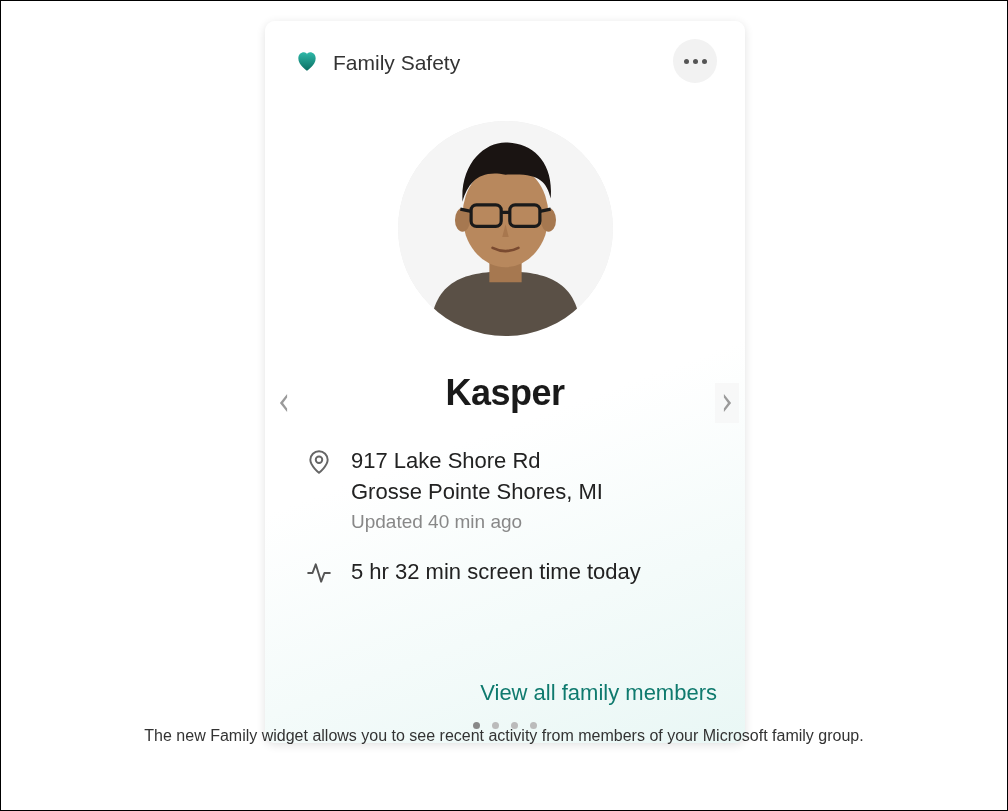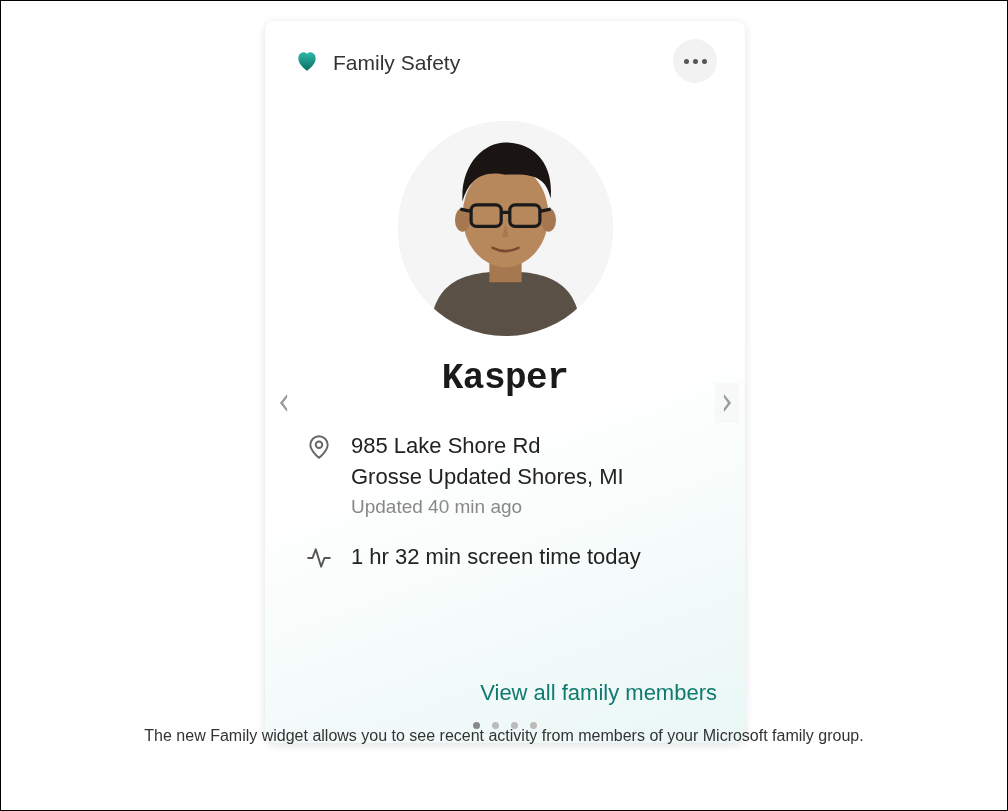--- a/index.html
+++ b/index.html
@@ -90,23 +90,22 @@
       justify-content: center;
     }
     .avatar svg {
       width: 100%;
       height: 100%;
     }
     .member-name {
       font-size: 36px;
       font-weight: 600;
       color: #1a1a1a;
-      margin-top: 22px;
+      margin-top: 36px;
       letter-spacing: -0.5px;
-      font-family: Liberation Mono, monospace;
     }
     .nav-arrow {
       position: absolute;
       top: 362px;
       width: 24px;
       height: 40px;
       display: flex;
       align-items: center;
       justify-content: center;
       cursor: pointer;
@@ -258,34 +257,34 @@
     <div class="info-section">
 
       <div class="info-row">
         <span class="info-icon">
           <svg viewBox="0 0 24 24" width="26" height="26" fill="none" stroke="#666" stroke-width="1.8">
             <path d="M12 2 C7.6 2 4 5.6 4 10 C4 15.5 12 22 12 22 C12 22 20 15.5 20 10 C20 5.6 16.4 2 12 2 Z"></path>
             <circle cx="12" cy="10" r="3"></circle>
           </svg>
         </span>
         <div class="info-content">
-          <div class="info-line1">985 Lake Shore Rd</div>
-          <div class="info-line2">Grosse Updated Shores, MI</div>
+          <div class="info-line1">917 Lake Shore Rd</div>
+          <div class="info-line2">Grosse Pointe Shores, MI</div>
           <div class="info-updated">Updated 40 min ago</div>
         </div>
       </div>
 
       <div class="info-row">
         <span class="info-icon">
           <svg viewBox="0 0 24 24" width="26" height="26" fill="none" stroke="#555" stroke-width="1.8" stroke-linecap="round" stroke-linejoin="round">
             <polyline points="2,12 6,12 9,4 14,20 17,12 22,12"></polyline>
           </svg>
         </span>
         <div class="info-content">
-          <div class="info-line1">1 hr 32 min screen time today</div>
+          <div class="info-line1">5 hr 32 min screen time today</div>
         </div>
       </div>
 
     </div>
 
     <div class="footer-link">
       <span class="view-all">View all family members</span>
       <div class="pagination">
         <span class="page-dot active"></span>
         <span class="page-dot"></span>

